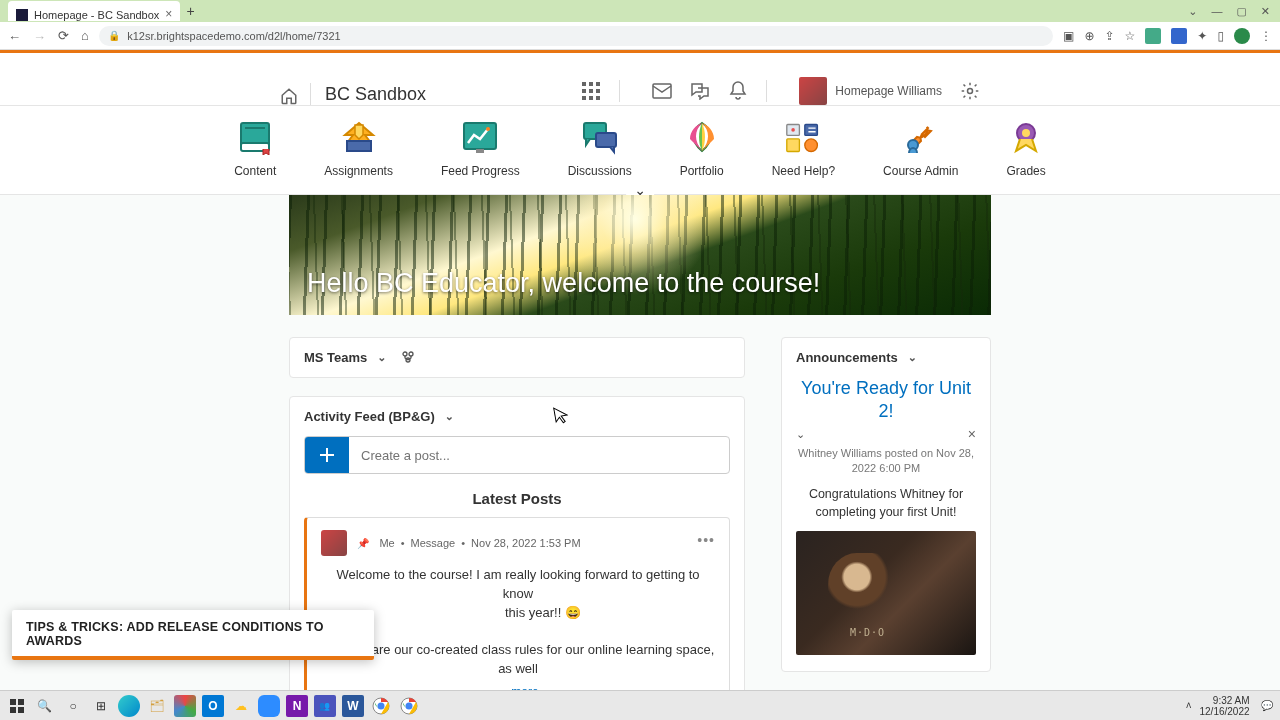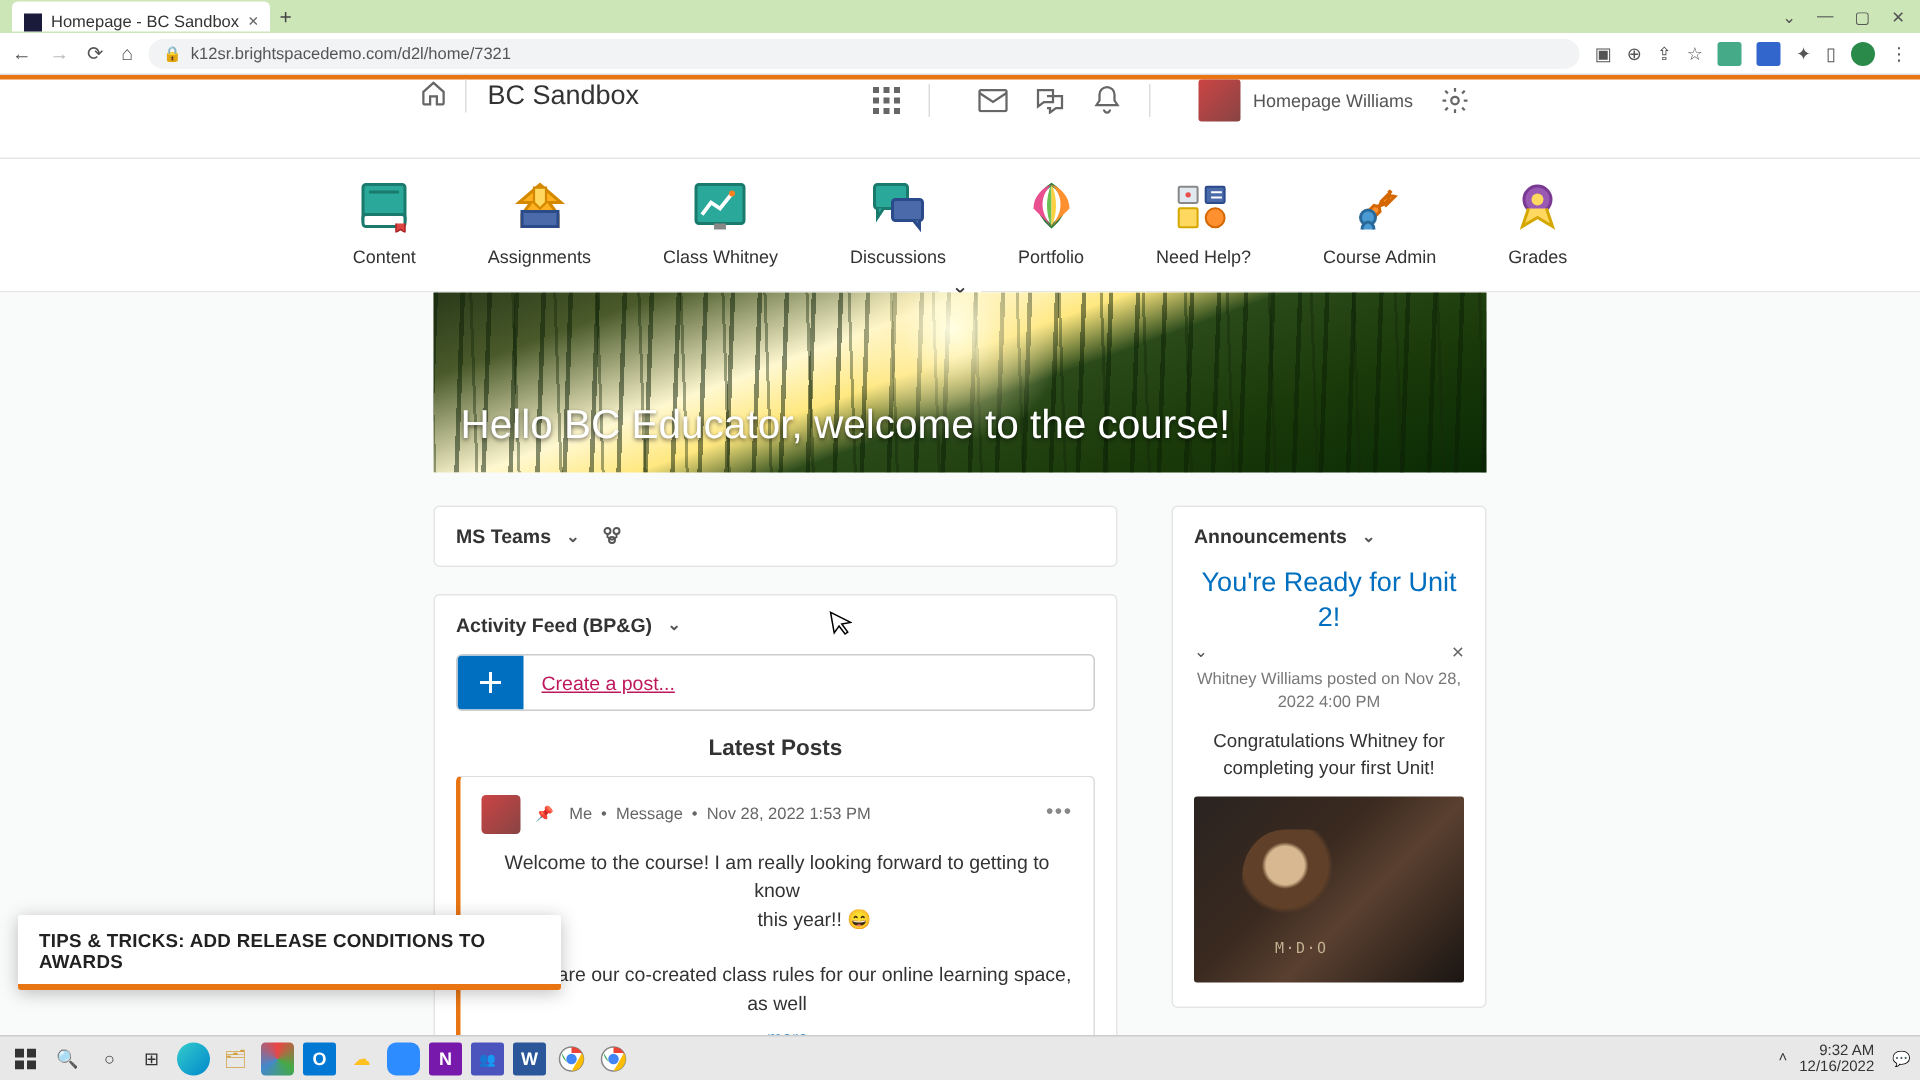--- a/index.html
+++ b/index.html
@@ -17,21 +17,21 @@
 .addr-bar { height: 28px; background: #fff; border-bottom: 1px solid #ddd; display: flex; align-items: center; padding: 0 8px; gap: 10px; }
 .nav-icons { display: flex; gap: 12px; align-items: center; color: #555; }
 .url-box { flex: 1; display: flex; align-items: center; gap: 6px; background: #f1f3f4; border-radius: 12px; height: 20px; padding: 0 10px; font-size: 11px; color: #555; }
 .lock-icon { font-size: 10px; }
 .right-icons { display: flex; gap: 10px; align-items: center; color: #555; font-size: 12px; }
 .ext-icon { width: 16px; height: 16px; border-radius: 2px; }
 
 .orange-bar { height: 3px; background: #e87511; }
 
 
-.topnav { height: 52px; display: flex; align-items: flex-start; padding: 0 20px 0 280px; }
+.topnav { height: 52px; display: flex; align-items: flex-end; padding: 0 20px 0 280px; }
 .home-btn { color: #666; font-size: 16px; margin-right: 12px; }
 .vdiv { width: 1px; height: 22px; background: #ddd; margin-right: 14px; }
 .course-title { font-size: 18px; color: #333; }
 .topnav-right { margin-left: auto; display: flex; align-items: center; gap: 18px; padding-right: 280px; }
 .grid-icon, .mail-icon, .chat-icon, .bell-icon { width: 20px; height: 20px; display: flex; align-items: center; justify-content: center; color: #555; }
 .user-area { display: flex; align-items: center; gap: 8px; }
 .avatar-sm { width: 28px; height: 28px; background: linear-gradient(135deg, #c44, #844); border-radius: 2px; }
 .user-name { font-size: 12px; color: #555; }
 .gear { color: #555; }
 
@@ -50,21 +50,21 @@
 .banner::after { content:''; position:absolute; left:35%; top:0; width:200px; height:100%; background: radial-gradient(circle at 50% 20%, rgba(255,255,230,.95) 0%, rgba(255,240,180,.5) 25%, transparent 55%); }
 .banner-text { position: absolute; left: 18px; bottom: 16px; color: #fff; font-size: 27px; font-weight: 400; text-shadow: 0 1px 3px rgba(0,0,0,.55); z-index: 2; }
 
 .widget { background: #fff; border: 1px solid #e5e5e5; border-radius: 4px; margin-bottom: 18px; text-align: center; }
 .widget-head { display: flex; align-items: center; gap: 10px; padding: 12px 14px; font-size: 13px; font-weight: 600; color: #333; }
 .chev { color: #555; font-size: 11px; }
 
 .af-body { padding: 0 14px 14px; }
 .create-post { display: flex; align-items: center; border: 1px solid #ccc; border-radius: 4px; overflow: hidden; height: 38px; }
 .plus-btn { width: 44px; height: 100%; background: #006fbf; display: flex; align-items: center; justify-content: center; color: #fff; font-size: 18px; }
-.create-text { padding-left: 12px; color: #be185d; font-size: 13px; text-decoration: underline; }
+.create-text { padding-left: 12px; color: #737373; font-size: 13px; }
 
 .latest-title { font-size: 15px; font-weight: 600; margin: 16px 0 10px; }
 .post { border: 1px solid #ddd; border-left: 3px solid #e87511; border-radius: 4px; padding: 12px 14px; position: relative; }
 .post-head { display: flex; align-items: center; gap: 10px; margin-bottom: 10px; }
 .post-avatar { width: 26px; height: 26px; background: linear-gradient(135deg,#c44,#844); border-radius: 3px; }
 .post-meta { font-size: 11px; color: #666; display: flex; align-items: center; gap: 6px; }
 .pin { color: #999; font-size: 10px; }
 .dots { position: absolute; right: 14px; top: 14px; color: #888; letter-spacing: 1px; font-size: 14px; }
 .post-body { font-size: 13px; color: #333; line-height: 1.45; }
 .more-link { color: #006fbf; font-size: 12px; display: inline-flex; align-items: center; gap: 4px; margin-top: 6px; }
@@ -221,21 +221,21 @@
   </div>
   <div class="coursenav-item">
     <div class="cn-icon">
         <svg width="36" height="34" viewBox="0 0 36 34">
           <rect x="2" y="2" width="32" height="26" rx="2" fill="#2aa89a" stroke="#1a7a6e" stroke-width="2"></rect>
           <path d="M6 22l6-8 6 4 8-10" fill="none" stroke="#fff" stroke-width="2.5"></path>
           <circle cx="26" cy="8" r="2" fill="#ff8020"></circle>
           <rect x="14" y="28" width="8" height="4" fill="#888"></rect>
         </svg>
       </div>
-    <span>Class Whitney</span>
+    <span>Feed Progress</span>
   </div>
   <div class="coursenav-item">
     <div class="cn-icon">
         <svg width="36" height="34" viewBox="0 0 36 34">
           <rect x="2" y="2" width="22" height="16" rx="2" fill="#2aa89a" stroke="#1a7a6e" stroke-width="2"></rect>
           <path d="M8 18l-4 6v-6" fill="#2aa89a" stroke="#1a7a6e" stroke-width="2"></path>
           <rect x="14" y="12" width="20" height="14" rx="2" fill="#4a6aaa" stroke="#2a4a8a" stroke-width="2"></rect>
           <path d="M28 26l4 5v-5" fill="#4a6aaa" stroke="#2a4a8a" stroke-width="2"></path>
         </svg>
       </div>
@@ -370,21 +370,21 @@
       <div class="widget" style="padding-bottom:2px">
         <div class="widget-head">
           <span>Announcements</span>
           <span class="chev">⌄</span>
         </div>
         <div class="ann-title">You're Ready for Unit 2!</div>
         <div class="ann-meta-row">
           <span class="chev">⌄</span>
           <span class="close-x">×</span>
         </div>
-        <div class="ann-meta">Whitney Williams posted on Nov 28, 2022 4:00 PM</div>
+        <div class="ann-meta">Whitney Williams posted on Nov 28, 2022 6:00 PM</div>
         <div class="ann-body">Congratulations Whitney for completing your first Unit!</div>
         <div class="ann-img"></div>
       </div>
     </div>
   </div>
 </div>
 
 <div class="toast">
   <div class="toast-body">
     <div class="toast-title">TIPS &amp; TRICKS: ADD RELEASE CONDITIONS TO AWARDS</div>

